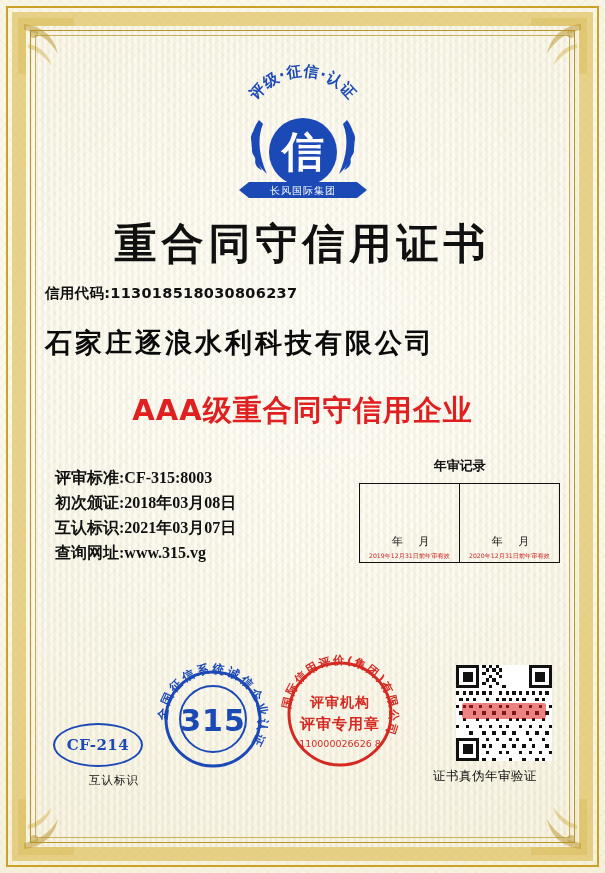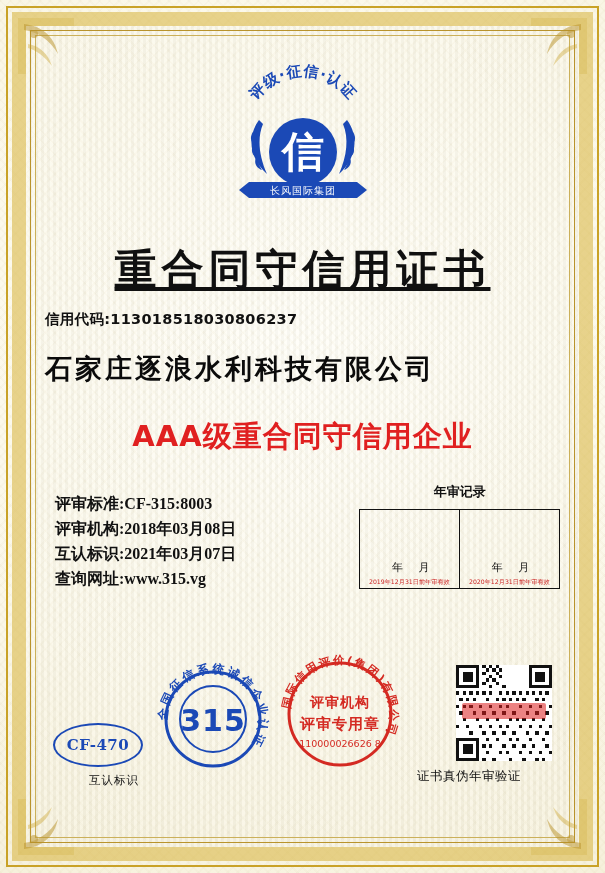--- a/index.html
+++ b/index.html
@@ -54,28 +54,27 @@
   }
 
   
   .emblem-wrap{
     display:flex;justify-content:center;align-items:center;
     margin-top:18px;
   }
   .emblem{position:relative;width:160px;height:150px;}
 
   .title{
-    margin-top:34px;
+    margin-top:8px;
     text-align:center;
     font-family:"DejaVu Sans", sans-serif;
     font-size:42px;
     font-weight:bold;
     letter-spacing:5px;
     color:#101010;
-    text-decoration:underline;
   }
   .code-line{
     margin-top:12px;
     text-align:left;
     padding-right:8px;
     font-size:14.5px;
     font-weight:bold;
     color:#111;
     letter-spacing:0.3px;
   }
@@ -162,21 +161,21 @@
   }
   .cf-caption{
     margin-top:6px;text-align:right;font-size:11.5px;color:#111;letter-spacing:1px;
   }
   .seal-blue{left:108px;bottom:28px;width:120px;height:120px;}
   .seal-red{left:230px;bottom:28px;width:130px;height:130px;}
   .qr{
     right:8px;bottom:46px;width:96px;height:96px;
   }
   .qr-caption{
-    position:absolute;right:16px;bottom:22px;width:150px;text-align:center;
+    position:absolute;right:0px;bottom:22px;width:150px;text-align:center;
     font-size:12.5px;color:#111;letter-spacing:0.5px;
   }
   .qr-box{
     width:96px;height:96px;
     background:#fff;
     position:relative;
   }
   .qr-red{
     position:absolute;left:6px;top:38px;width:84px;height:16px;
     background:rgba(220,30,30,.55);border-radius:2px;
@@ -258,21 +257,21 @@
       <span>信用代码:</span><span>113018518030806237</span>
     </div>
 
     <div class="company">石家庄逐浪水利科技有限公司</div>
 
     <div class="award">AAA级重合同守信用企业</div>
 
     <div class="mid">
       <div class="details">
         <div>评审标准:CF-315:8003</div>
-        <div>评审机构:2018年03月08日</div>
+        <div>初次颁证:2018年03月08日</div>
         <div>互认标识:2021年03月07日</div>
         <div>查询网址:www.315.vg</div>
       </div>
       <div class="annual">
         <div class="annual-title">年审记录</div>
         <div class="annual-table">
           <div class="annual-cell">
             <div class="cell-ym">年 月</div>
             <div class="cell-note">2019年12月31日前年审有效</div>
           </div>
@@ -280,21 +279,21 @@
             <div class="cell-ym">年 月</div>
             <div class="cell-note">2020年12月31日前年审有效</div>
           </div>
         </div>
       </div>
     </div>
 
     <div class="stamps">
 
       <div class="stamp cf-badge">
-        <div class="cf-oval">CF-470</div>
+        <div class="cf-oval">CF-214</div>
         <div class="cf-caption">互认标识</div>
       </div>
 
       <div class="stamp seal-blue">
         <svg viewBox="0 0 120 120" width="120" height="120">
           <defs>
             <path id="blueRing" d="M 60 60 m -46 0 a 46 46 0 1 1 92 0 a 46 46 0 1 1 -92 0"></path>
           </defs>
           <circle cx="60" cy="60" r="47" fill="none" stroke="#1b49b6" stroke-width="3"></circle>
           <circle cx="60" cy="60" r="33" fill="none" stroke="#1b49b6" stroke-width="2"></circle>

